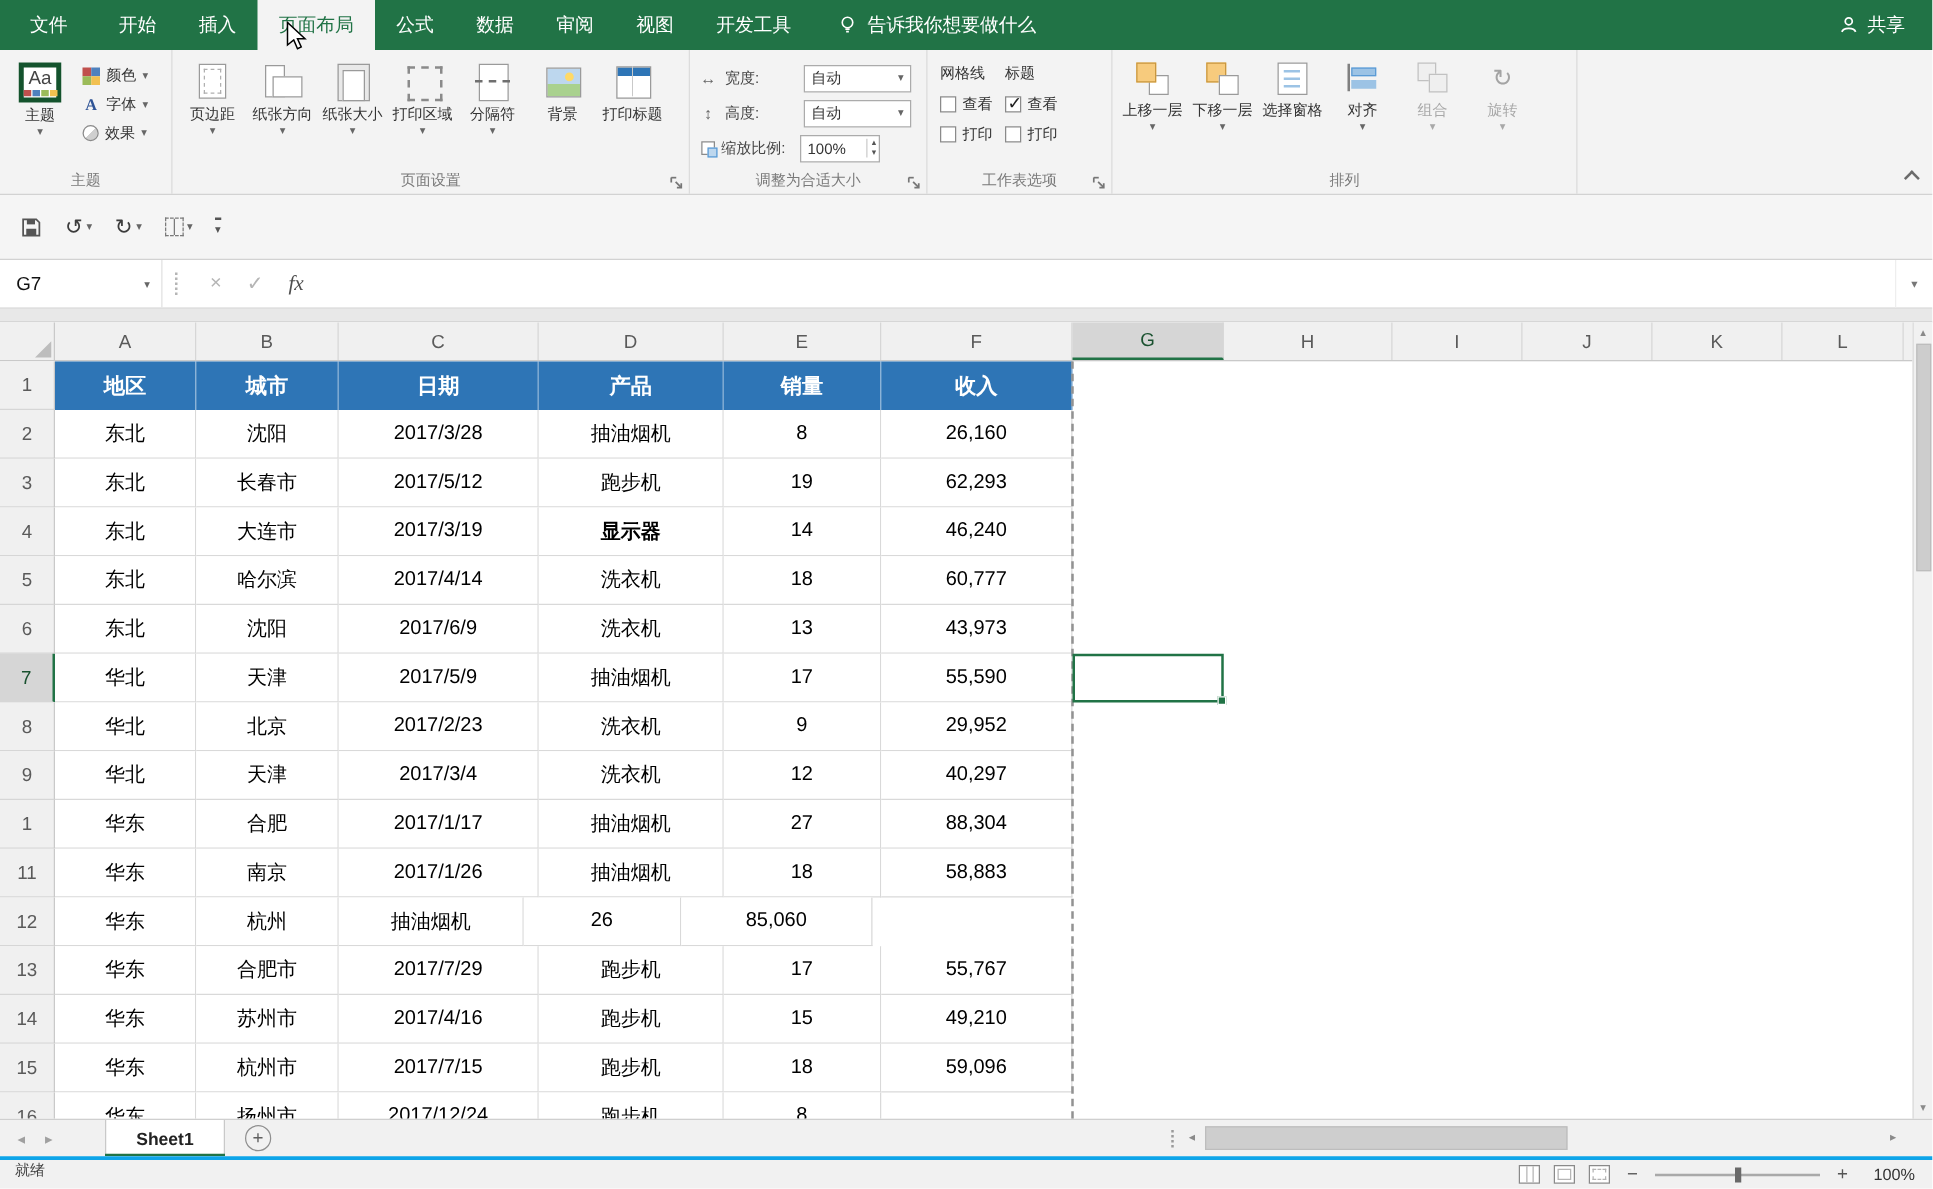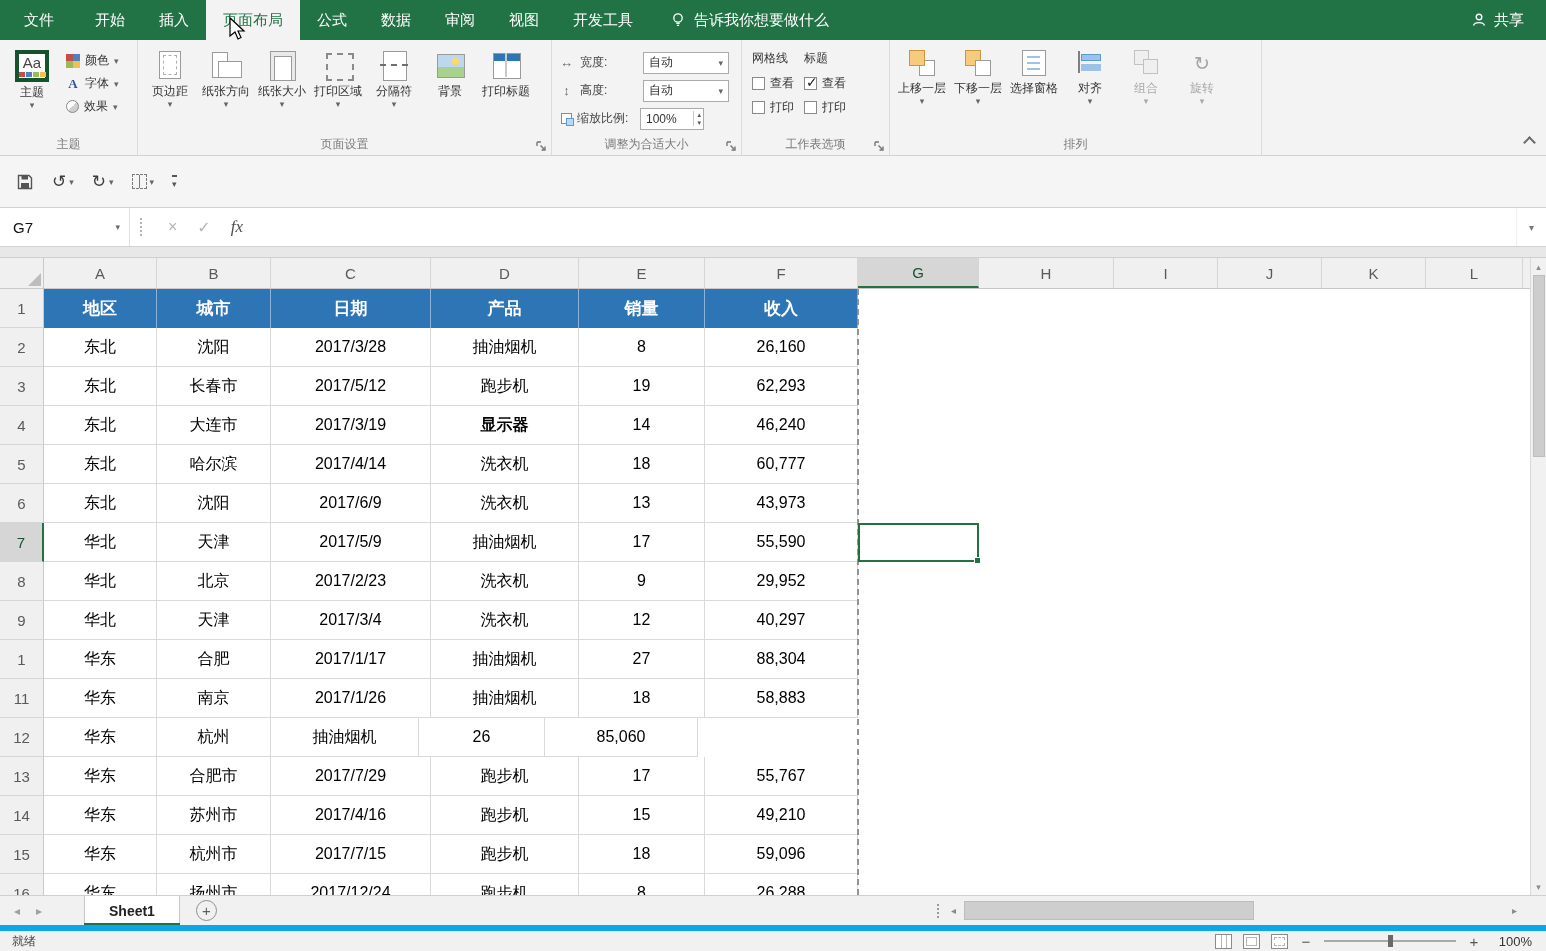--- a/index.html
+++ b/index.html
@@ -150,21 +150,21 @@
 .stab::after{content:"";position:absolute;left:-1px;right:-1px;bottom:0;height:2px;background:var(--green);}
 .addsheet{width:21px;height:21px;margin:auto 0 auto 16px;border-radius:50%;border:1px solid #8f8f8f;color:#5f5f5f;display:flex;align-items:center;justify-content:center;font-size:15px;line-height:1;}
 .sb-spacer{flex:1;}
 .hsplit{border-left:2px dotted #9a9a9a;height:14px;margin:auto 6px;}
 .hscroll{width:578px;display:flex;align-items:stretch;margin-right:23px;}
 .harr{width:17px;display:flex;align-items:center;justify-content:center;color:#8a8a8a;font-size:10px;}
 .htrack{flex:1;position:relative;background:#f1f1f1;}
 .hthumb{position:absolute;left:2px;top:5px;bottom:5px;width:290px;background:#cecece;border:1px solid #bdbdbd;}
 
 
-.statusbar{position:absolute;top:925px;left:0;width:100%;height:26px;background:#f1f1f1;border-top:6px solid #0ea5e9;display:flex;align-items:center;font-size:12px;color:#444;}
+.statusbar{position:absolute;top:925px;left:0;width:100%;height:26px;background:#f1f1f1;border-top:3px solid #0ea5e9;display:flex;font-size:12px;color:#444;}
 .ready{padding-left:12px;}
 .sbr{margin-left:auto;display:flex;align-items:center;gap:11px;padding-right:14px;}
 .viewic{width:17px;height:15px;border:1px solid #8a8a8a;background:#fff;position:relative;display:inline-block;}
 .viewic.v-normal::after{content:"";position:absolute;left:5px;top:0;bottom:0;width:1px;background:#b5b5b5;box-shadow:5px 0 0 #b5b5b5;}
 .viewic.v-layout::after{content:"";position:absolute;inset:2px;border:1px solid #b5b5b5;}
 .viewic.v-break::after{content:"";position:absolute;inset:2px;border:1px dashed #b5b5b5;}
 .zbtn{font-size:15px;color:#555;width:14px;text-align:center;}
 .zslider{width:132px;height:12px;position:relative;display:flex;align-items:center;}
 .ztrack{width:100%;height:2px;background:#a9a9a9;}
 .zthumb{position:absolute;left:calc(50% - 2px);top:0;width:5px;height:12px;background:#696969;}
@@ -699,21 +699,20 @@
           <div class="cell blank" style="width: 104px;"></div>
           <div class="cell blank" style="width: 97px;"></div>
         </div>
         <div class="grow">
           <div class="rowh">16</div>
           <div class="cell tcell" style="width: 113px;">华东</div>
           <div class="cell tcell" style="width: 114px;">扬州市</div>
           <div class="cell tcell" style="width: 160px;">2017/12/24</div>
           <div class="cell tcell" style="width: 148px;">跑步机</div>
           <div class="cell tcell" style="width: 126px;">8</div>
-          <div class="cell tcell" style="width: 153px;">26,288</div>
           <div class="cell blank" style="width: 121px;"></div>
           <div class="cell blank" style="width: 135px;"></div>
           <div class="cell blank" style="width: 104px;"></div>
           <div class="cell blank" style="width: 104px;"></div>
           <div class="cell blank" style="width: 104px;"></div>
           <div class="cell blank" style="width: 97px;"></div>
         </div>
       </div>
     <div class="pbreak"></div>
     <div class="selbox">

